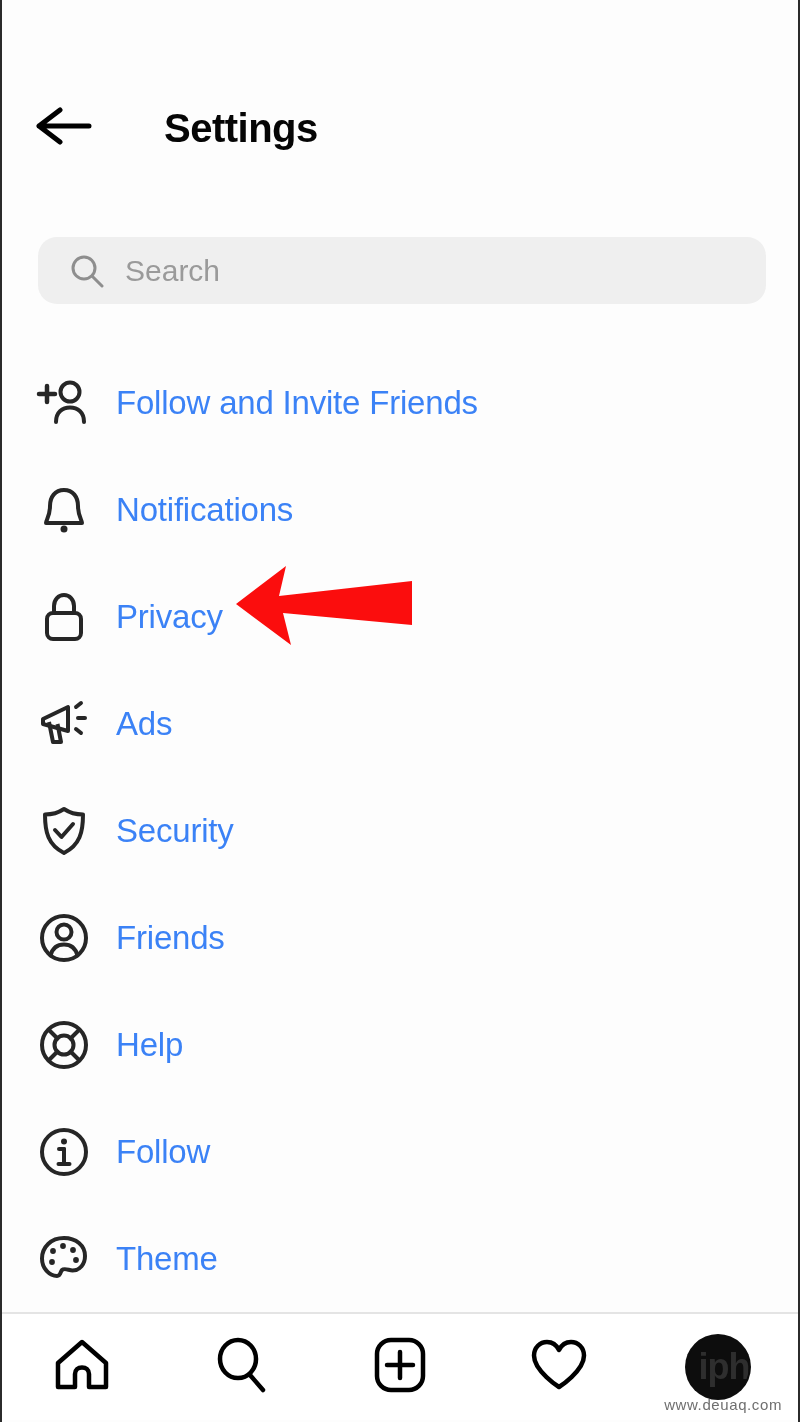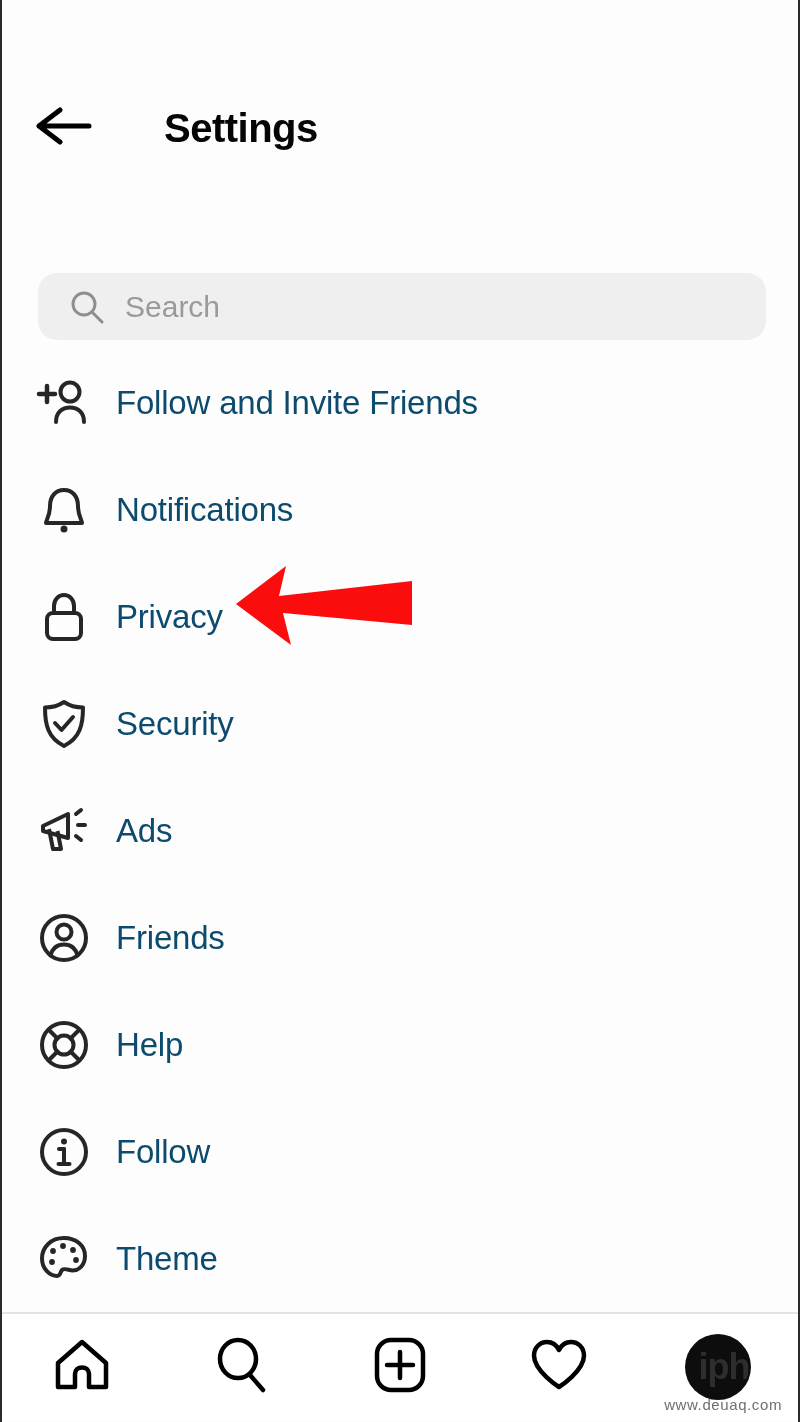--- a/index.html
+++ b/index.html
@@ -58,21 +58,20 @@
     left: 36px;
     top: 237px;
     width: 728px;
     height: 67px;
     background: #efefef;
     border-radius: 19px;
     display: flex;
     align-items: center;
     box-sizing: border-box;
     cursor: text;
-    margin-top: 36px;
   }
   .search-icon {
     margin-left: 32px;
     display: flex;
     align-items: center;
   }
   .search-placeholder {
     margin-left: 21px;
     font-size: 30px;
     color: #9a9a9a;
@@ -97,21 +96,21 @@
     width: 60px;
     min-width: 60px;
     margin-left: 32px;
     display: flex;
     align-items: center;
     justify-content: center;
   }
   .row-label {
     margin-left: 22px;
     font-size: 33px;
-    color: #0c4a6e;
+    color: #3b82f6;
     letter-spacing: -0.2px;
     white-space: nowrap;
   }
 
   
   .red-arrow {
     position: absolute;
     left: 234px;
     top: 563px;
     width: 176px;
@@ -231,39 +230,39 @@
         <svg width="46" height="52" viewBox="0 0 46 52">
           <rect x="6" y="22" width="34" height="26" rx="6" stroke="#262626" stroke-width="4" fill="none"></rect>
           <path d="M13 22 L13 15 C13 8.5 17.5 4 23 4 C28.5 4 33 8.5 33 15 L33 22" stroke="#262626" stroke-width="4" fill="none" stroke-linecap="round"></path>
         </svg>
       </span>
       <span class="row-label">Privacy</span>
     </div>
 
     <div class="row">
       <span class="row-icon">
-        <svg width="48" height="52" viewBox="0 0 48 52">
-          <path d="M24 4 C18 8 11 9.5 5 9.5 C5 27 8 40 24 48 C40 40 43 27 43 9.5 C37 9.5 30 8 24 4 Z" stroke="#262626" stroke-width="4" fill="none" stroke-linejoin="round"></path>
-          <path d="M15 25 L21.5 32 L33 19" stroke="#262626" stroke-width="4" fill="none" stroke-linecap="round" stroke-linejoin="round"></path>
-        </svg>
-      </span>
-      <span class="row-label">Security</span>
-    </div>
-
-    <div class="row">
-      <span class="row-icon">
         <svg width="54" height="50" viewBox="0 0 54 50">
           <path d="M6 20 L31 8 L31 32 L6 25 Z" stroke="#262626" stroke-width="4" fill="none" stroke-linejoin="round"></path>
           <path d="M12 23 L16 43 L24 43 L20.5 25" stroke="#262626" stroke-width="4" fill="none" stroke-linejoin="round"></path>
           <line x1="39" y1="8" x2="44" y2="4" stroke="#262626" stroke-width="4" stroke-linecap="round"></line>
           <line x1="41" y1="19" x2="48" y2="19" stroke="#262626" stroke-width="4" stroke-linecap="round"></line>
           <line x1="39" y1="30" x2="44" y2="34" stroke="#262626" stroke-width="4" stroke-linecap="round"></line>
         </svg>
       </span>
       <span class="row-label">Ads</span>
+    </div>
+
+    <div class="row">
+      <span class="row-icon">
+        <svg width="48" height="52" viewBox="0 0 48 52">
+          <path d="M24 4 C18 8 11 9.5 5 9.5 C5 27 8 40 24 48 C40 40 43 27 43 9.5 C37 9.5 30 8 24 4 Z" stroke="#262626" stroke-width="4" fill="none" stroke-linejoin="round"></path>
+          <path d="M15 25 L21.5 32 L33 19" stroke="#262626" stroke-width="4" fill="none" stroke-linecap="round" stroke-linejoin="round"></path>
+        </svg>
+      </span>
+      <span class="row-label">Security</span>
     </div>
 
     <div class="row">
       <span class="row-icon">
         <svg width="52" height="52" viewBox="0 0 52 52">
           <circle cx="26" cy="26" r="22" stroke="#262626" stroke-width="4" fill="none"></circle>
           <circle cx="26" cy="20" r="7.5" stroke="#262626" stroke-width="4" fill="none"></circle>
           <path d="M12.5 43.5 C14.5 36 19.5 32.5 26 32.5 C32.5 32.5 37.5 36 39.5 43.5" stroke="#262626" stroke-width="4" fill="none" stroke-linecap="round"></path>
         </svg>
       </span>

